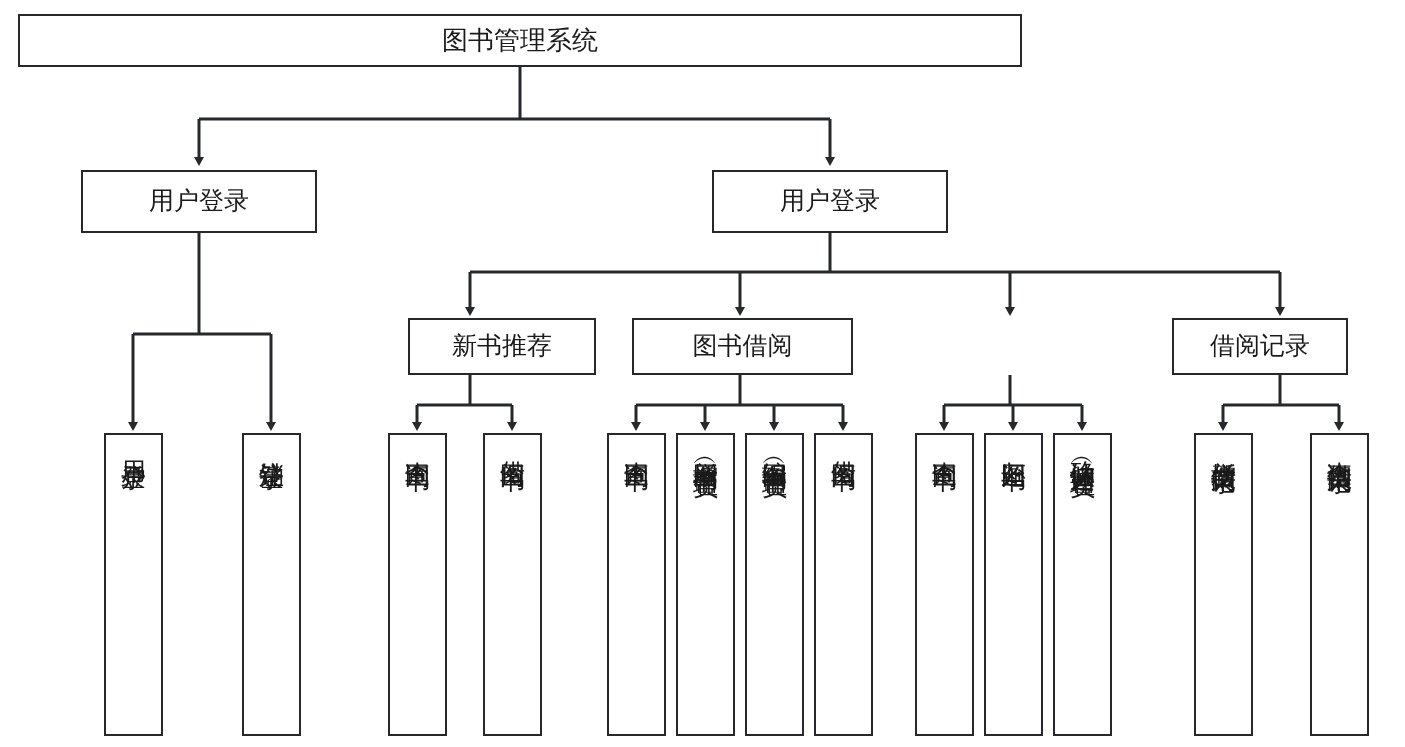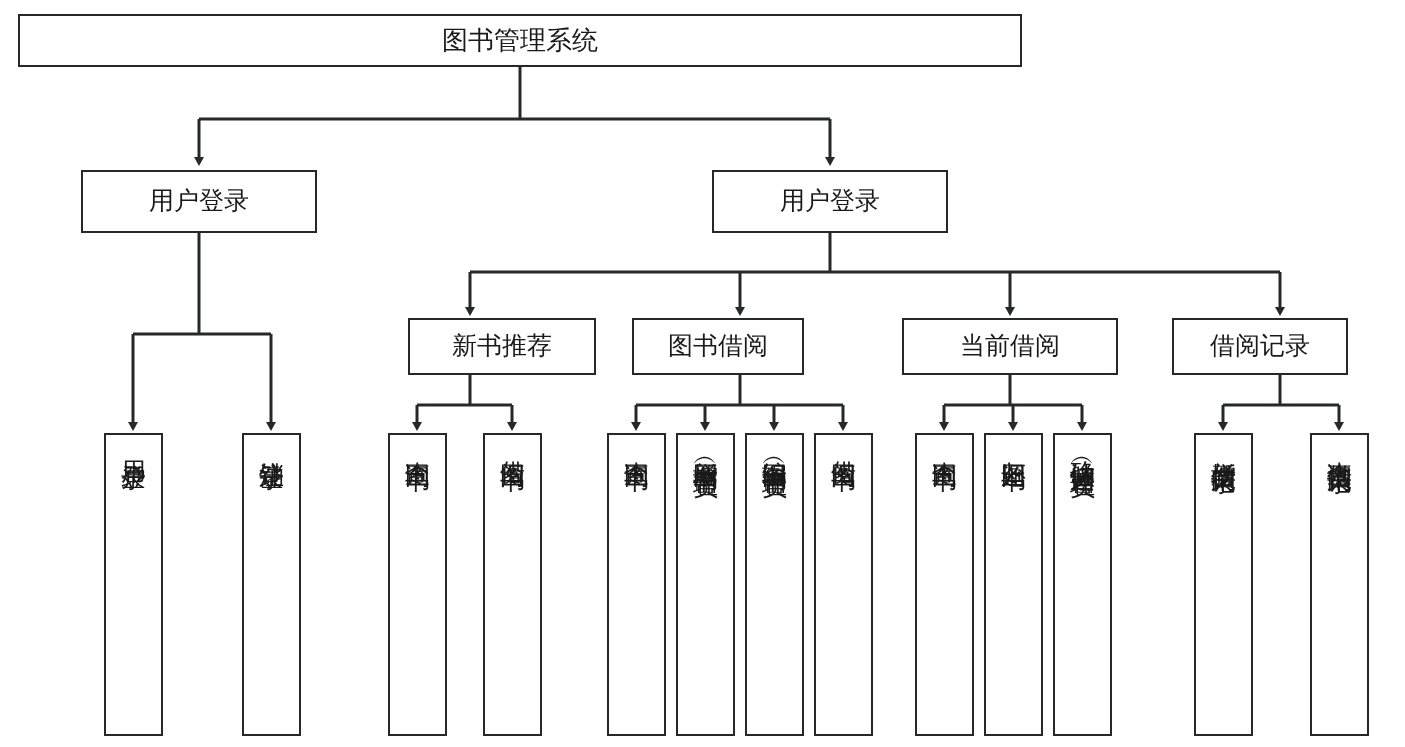--- a/index.html
+++ b/index.html
@@ -136,25 +136,22 @@
   <div class="node h" style="left:81px; top:170px; width:236px; height:63px;">
     <span class="lbl">用户登录</span>
   </div>
   <div class="node h" style="left:712px; top:170px; width:236px; height:63px;">
     <span class="lbl">用户登录</span>
   </div>
 
   <div class="node h" style="left:362px; top:318px; width:188px; height:57px;margin-left:46px;">
     <span class="lbl">新书推荐</span>
   </div>
-  <div class="node h" style="left:632px; top:318px; width:172px; height:57px;">
+  <div class="node h" style="left:632px; top:318px; width:221px; height:57px;">
     <span class="lbl">图书借阅</span>
-  </div>
-  <div class="node h" style="left:902px; top:318px; width:216px; height:57px;">
-    <span class="lbl">当前借阅</span>
   </div>
   <div class="node h" style="left:1172px; top:318px; width:176px; height:57px;">
     <span class="lbl">借阅记录</span>
   </div>
 
   <div class="node v" style="left:104px; top:433px; width:59px; height:303px;">
     <span class="lbl">用户登录</span>
   </div>
   <div class="node v" style="left:242px; top:433px; width:59px; height:303px;">
     <span class="lbl">注销登录</span>

